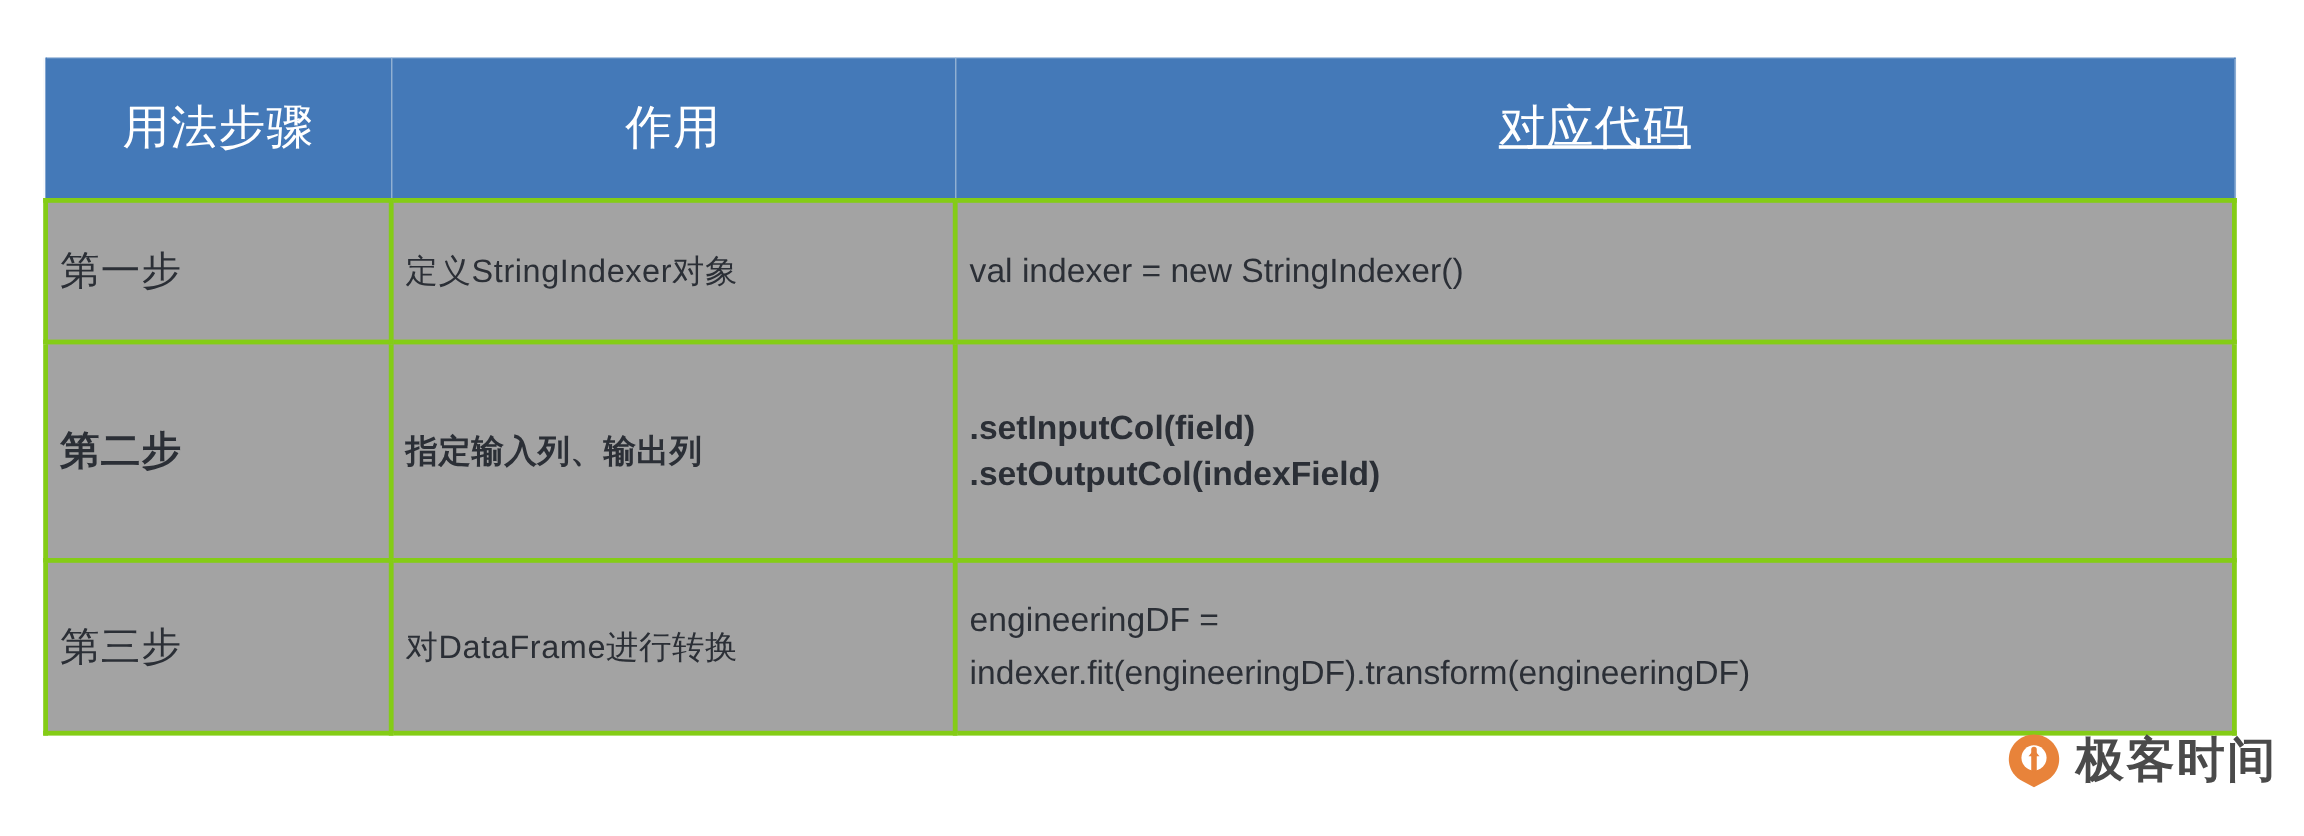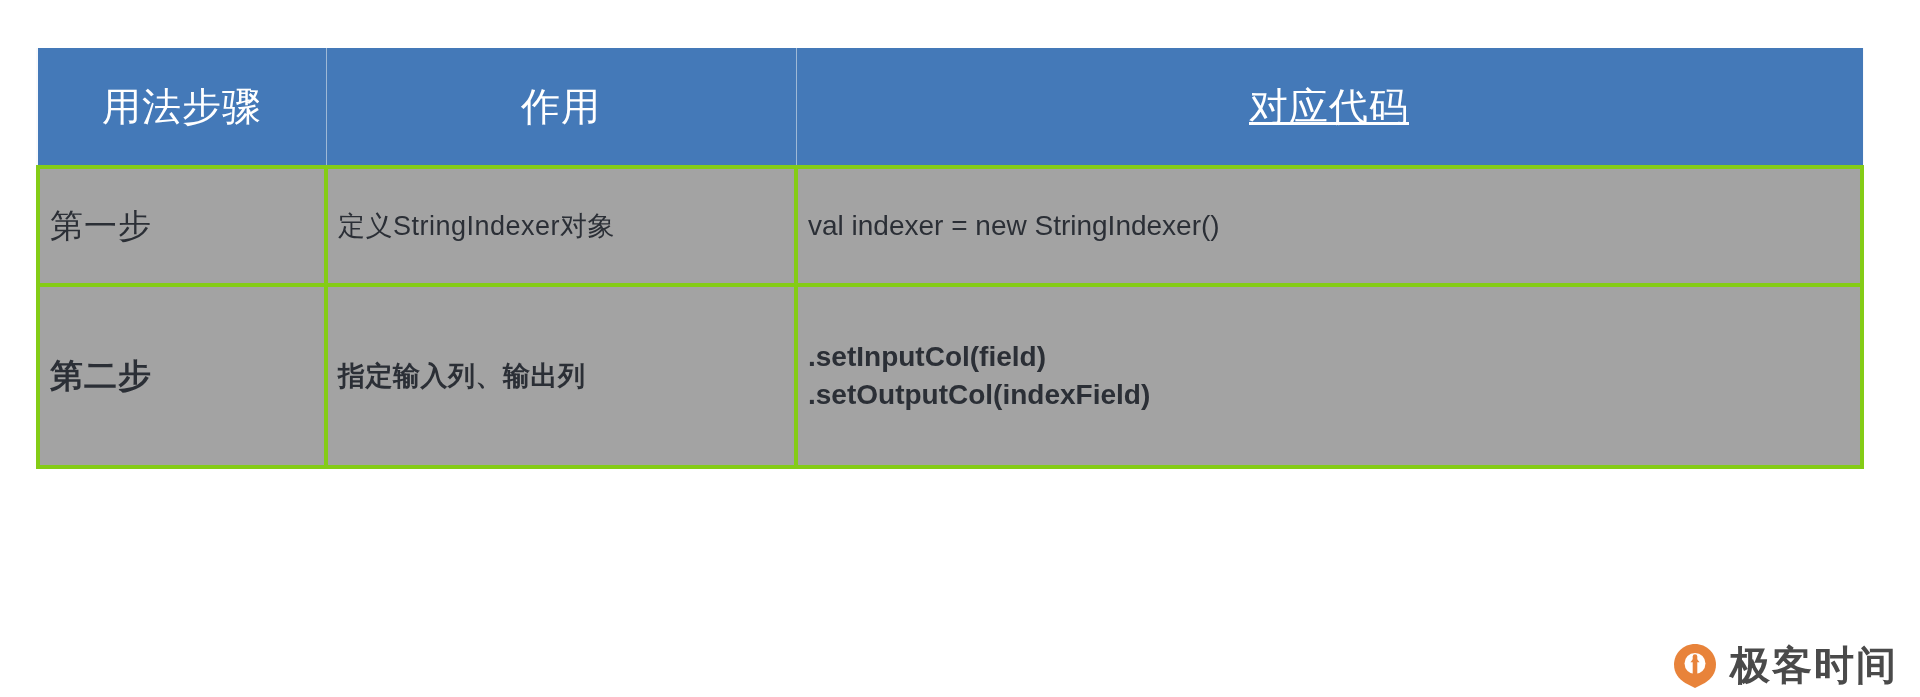--- a/index.html
+++ b/index.html
@@ -80,21 +80,21 @@
   table.usage-table tbody tr.row-2 td { height: 150px; font-weight: bold; }
   table.usage-table tbody tr.row-3 td { height: 112px; }
 
   .code-line { display: block; white-space: nowrap; }
   .code-line + .code-line { }
   .code-line.tight + .code-line.tight { margin-top: 6px; }
 
   .watermark {
     position: absolute;
     right: 22px;
-    bottom: 4px;
+    bottom: 36px;
     display: flex;
     align-items: center;
     gap: 12px;
   }
   .wm-mark {
     position: relative;
     width: 46px;
     height: 46px;
   }
   .wm-text {
@@ -136,20 +136,28 @@
 
         <tr class="row-2">
           <td class="step-cell">第二步</td>
           <td class="desc-cell">指定输入列、输出列</td>
           <td class="code-cell">
             <span class="code-line">.setInputCol(field)</span>
             <span class="code-line">.setOutputCol(indexField)</span>
           </td>
         </tr>
 
+        <tr class="row-3">
+          <td class="step-cell">第三步</td>
+          <td class="desc-cell">对DataFrame进行转换</td>
+          <td class="code-cell">
+            <span class="code-line tight">engineeringDF =</span>
+            <span class="code-line tight">indexer.fit(engineeringDF).transform(engineeringDF)</span>
+          </td>
+        </tr>
 
       </tbody>
     </table>
   </div>
 
   <div class="watermark">
     <span class="wm-mark">
       <svg width="46" height="46" viewBox="0 0 46 46" aria-hidden="true">
         <path d="M23 1 C11.4 1 2 10.2 2 21.6 C2 29.6 6.5 36.4 13.2 39.9 L23 45 L32.8 39.9 C39.5 36.4 44 29.6 44 21.6 C44 10.2 34.6 1 23 1 Z" fill="#e8833a"></path>
         <circle cx="23" cy="20.5" r="10.5" fill="#ffffff"></circle>

